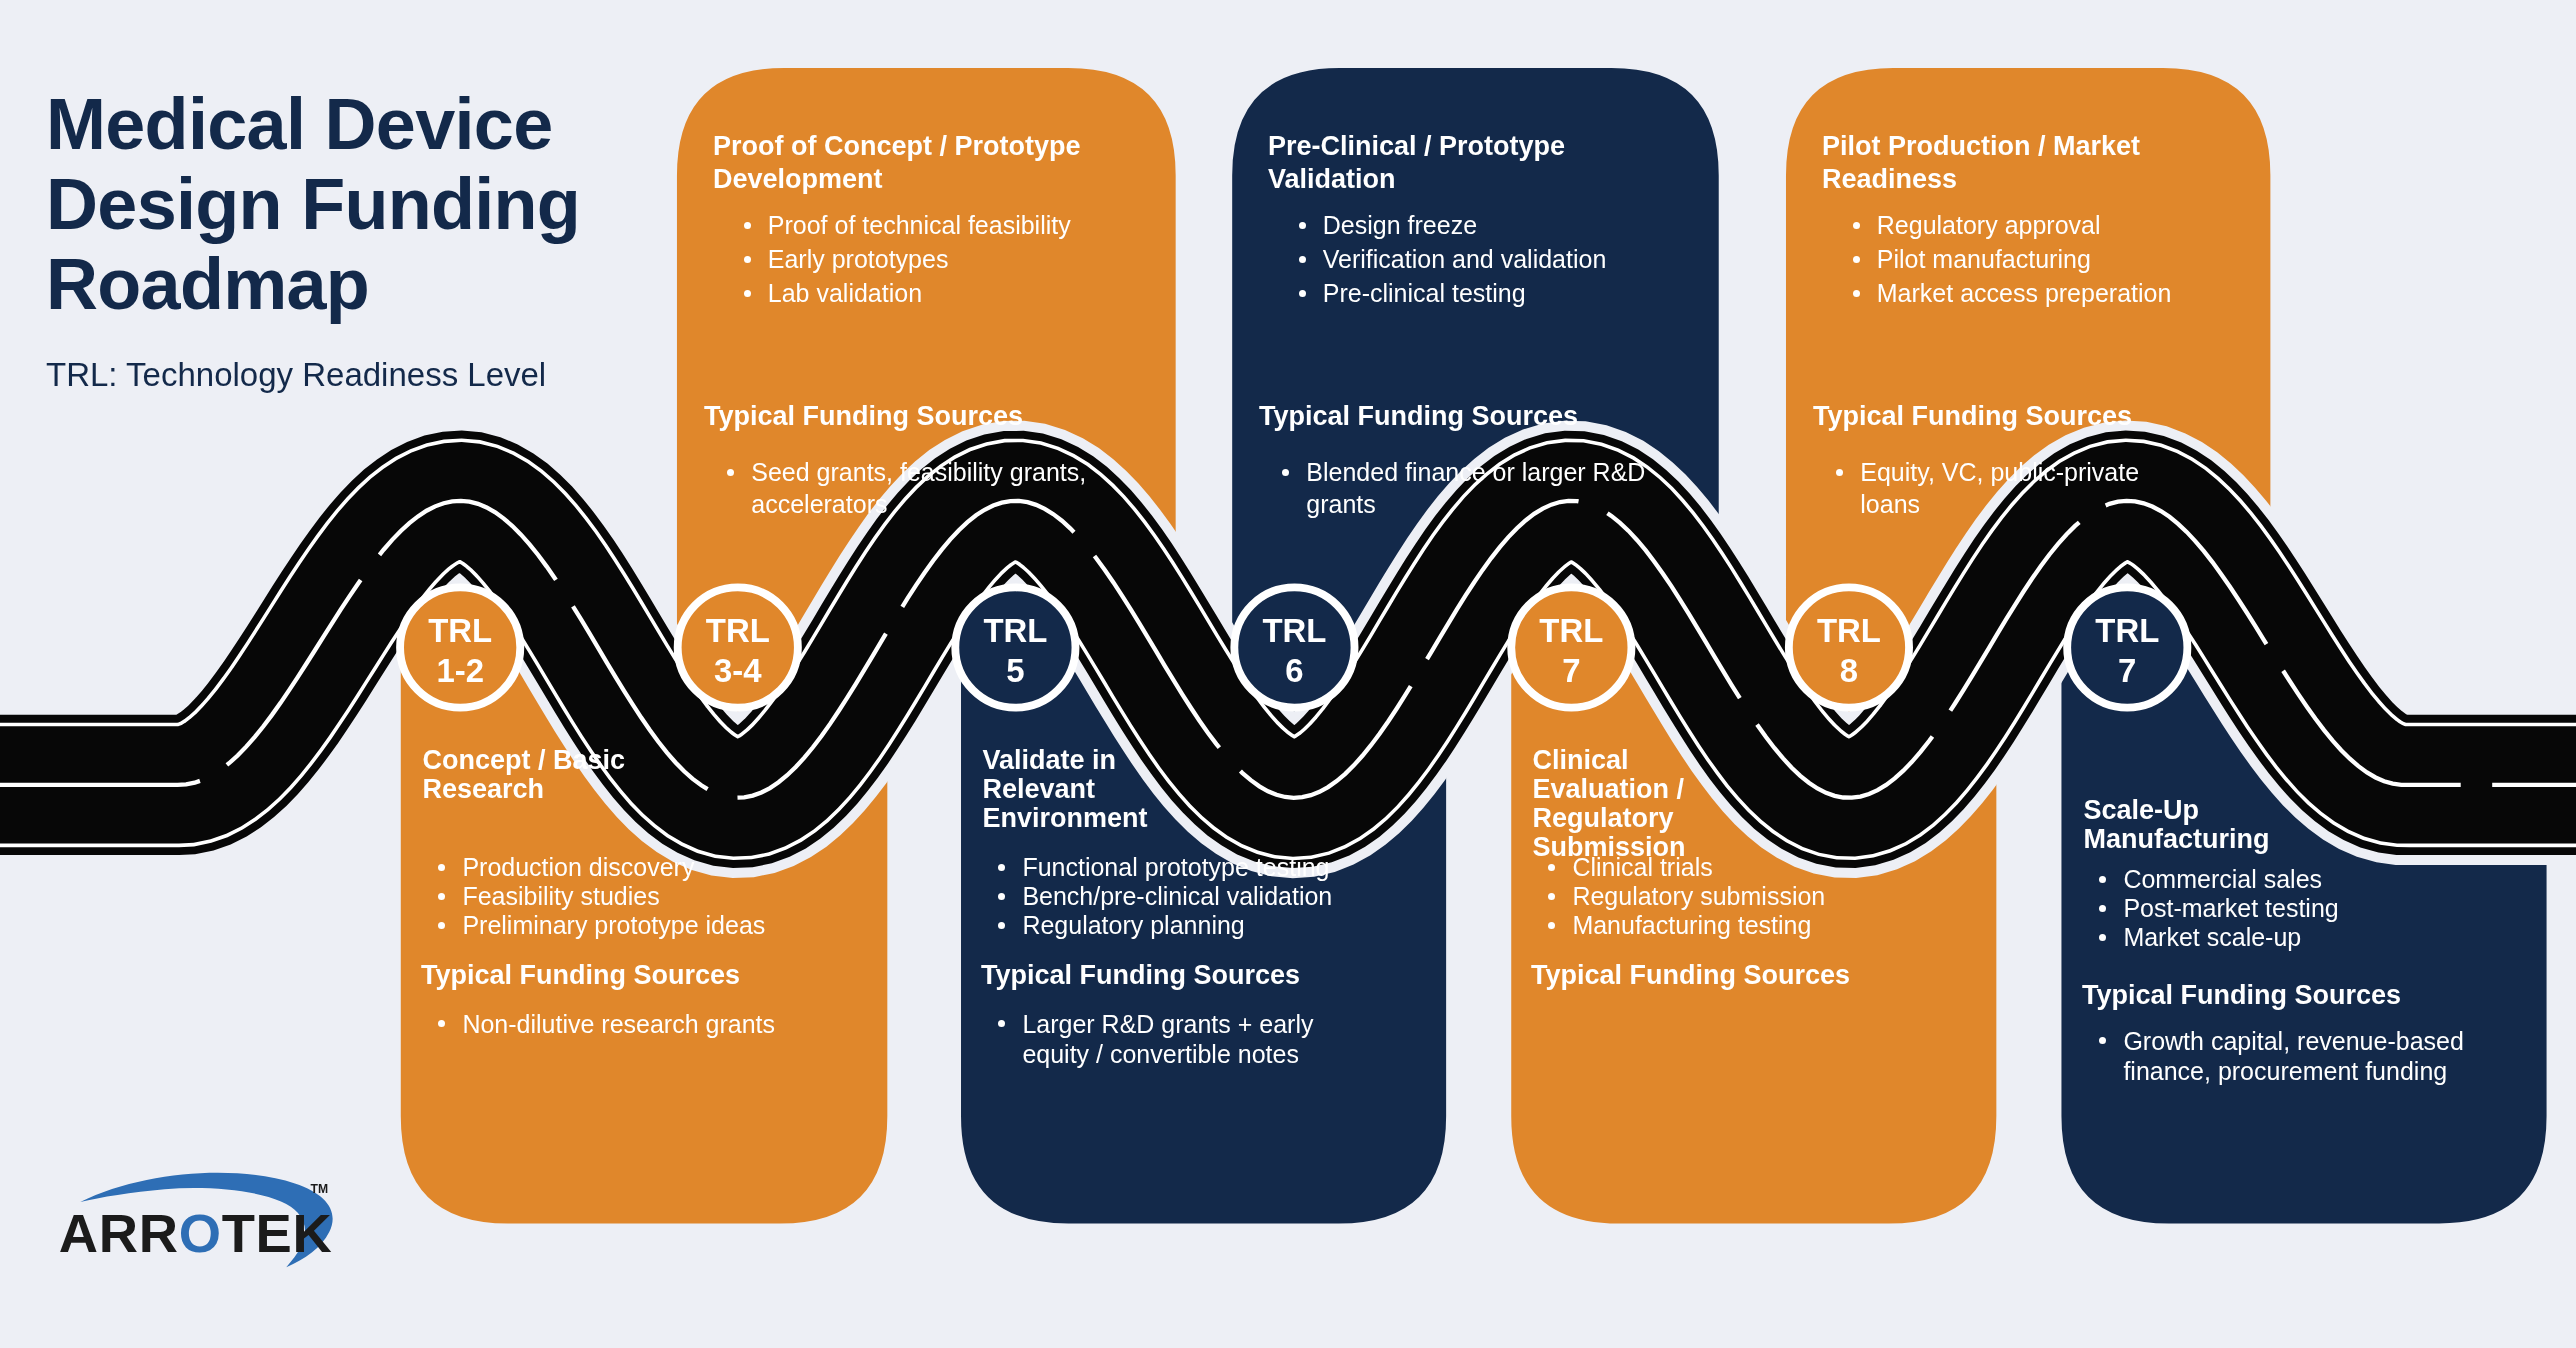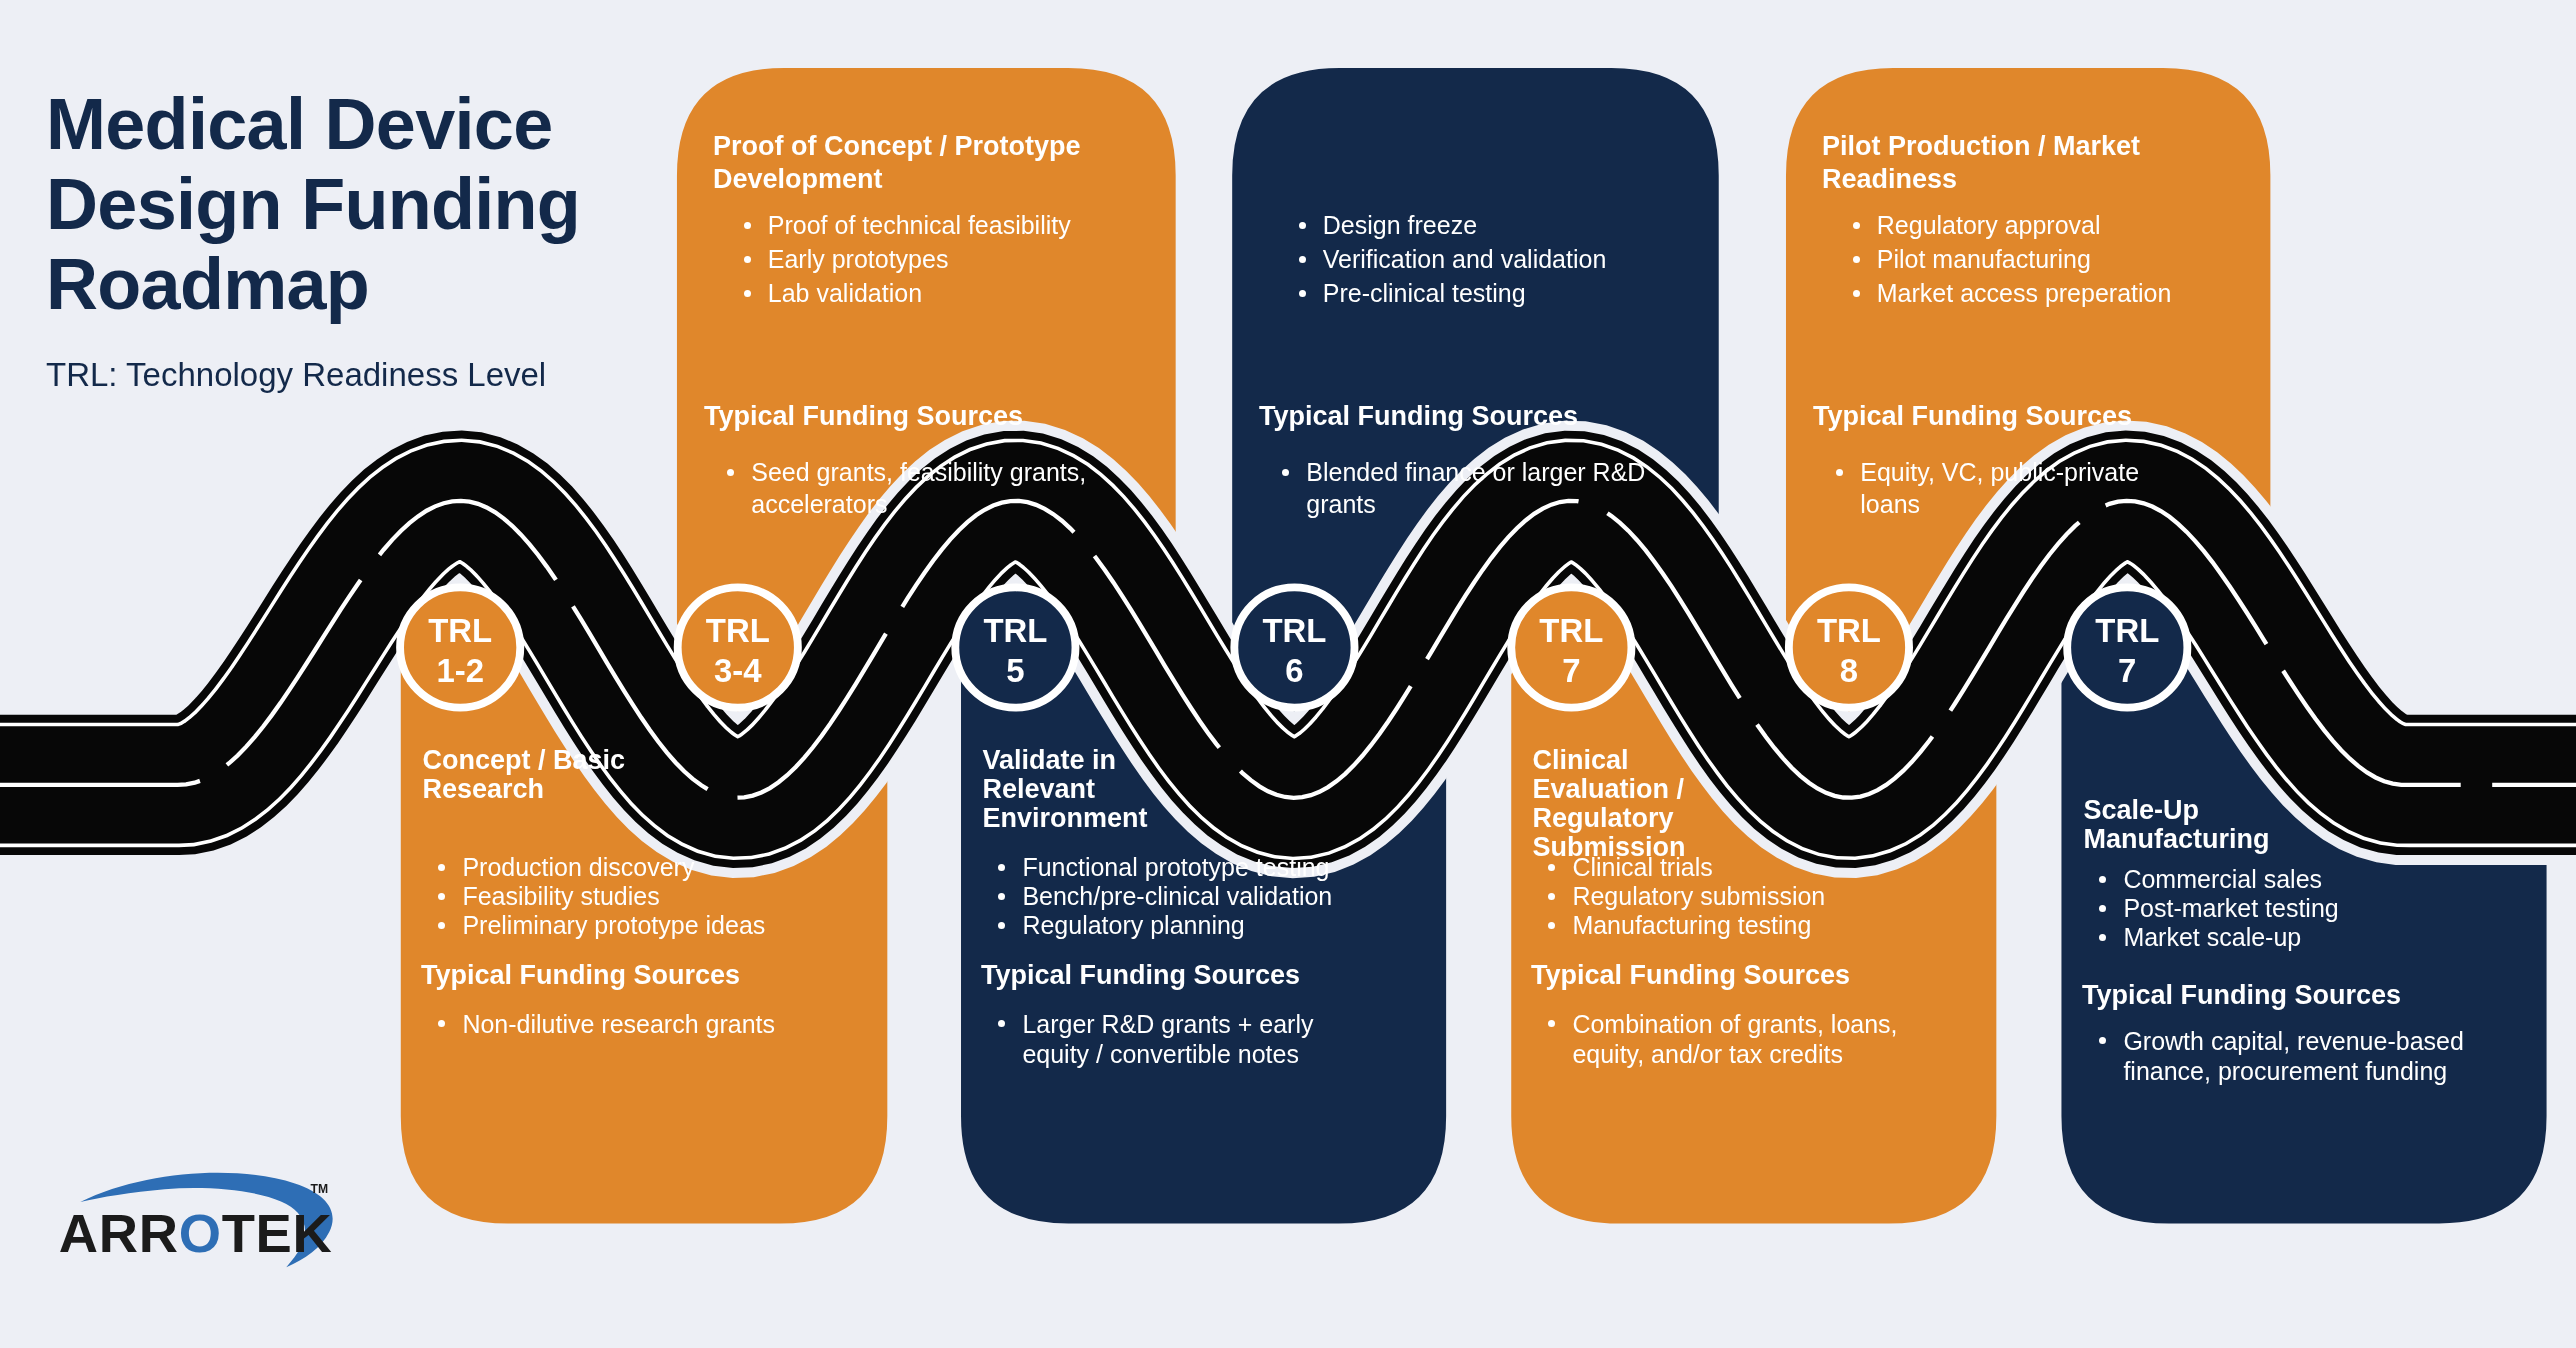--- a/index.html
+++ b/index.html
@@ -205,20 +205,21 @@
       <div class="funding-title">Typical Funding Sources</div>
       <div class="funding">
         <div class="bullet">
             <span class="dot"></span>
             <span class="btext" style="width:358px;">Larger R&amp;D grants + early equity / convertible notes</span>
           </div>
       </div>
     </div>
 
     <div class="card top" style="left:1232px;width:487px;">
+      <div class="card-title">Pre-Clinical / Prototype Validation</div>
       <div class="bullets">
         <div class="bullet">
             <span class="dot"></span>
             <span class="btext">Design freeze</span>
           </div>
         <div class="bullet">
             <span class="dot"></span>
             <span class="btext">Verification and validation</span>
           </div>
         <div class="bullet">
@@ -245,26 +246,20 @@
         <div class="bullet">
             <span class="dot"></span>
             <span class="btext">Regulatory submission</span>
           </div>
         <div class="bullet">
             <span class="dot"></span>
             <span class="btext">Manufacturing testing</span>
           </div>
       </div>
       <div class="funding-title">Typical Funding Sources</div>
-      <div class="funding">
-        <div class="bullet">
-            <span class="dot"></span>
-            <span class="btext" style="width:386px;">Combination of grants, loans, equity, and/or tax credits</span>
-          </div>
-      </div>
     </div>
 
     <div class="card top" style="left:1786px;width:484px;">
       <div class="card-title">Pilot Production / Market Readiness</div>
       <div class="bullets">
         <div class="bullet">
             <span class="dot"></span>
             <span class="btext">Regulatory approval</span>
           </div>
         <div class="bullet">

